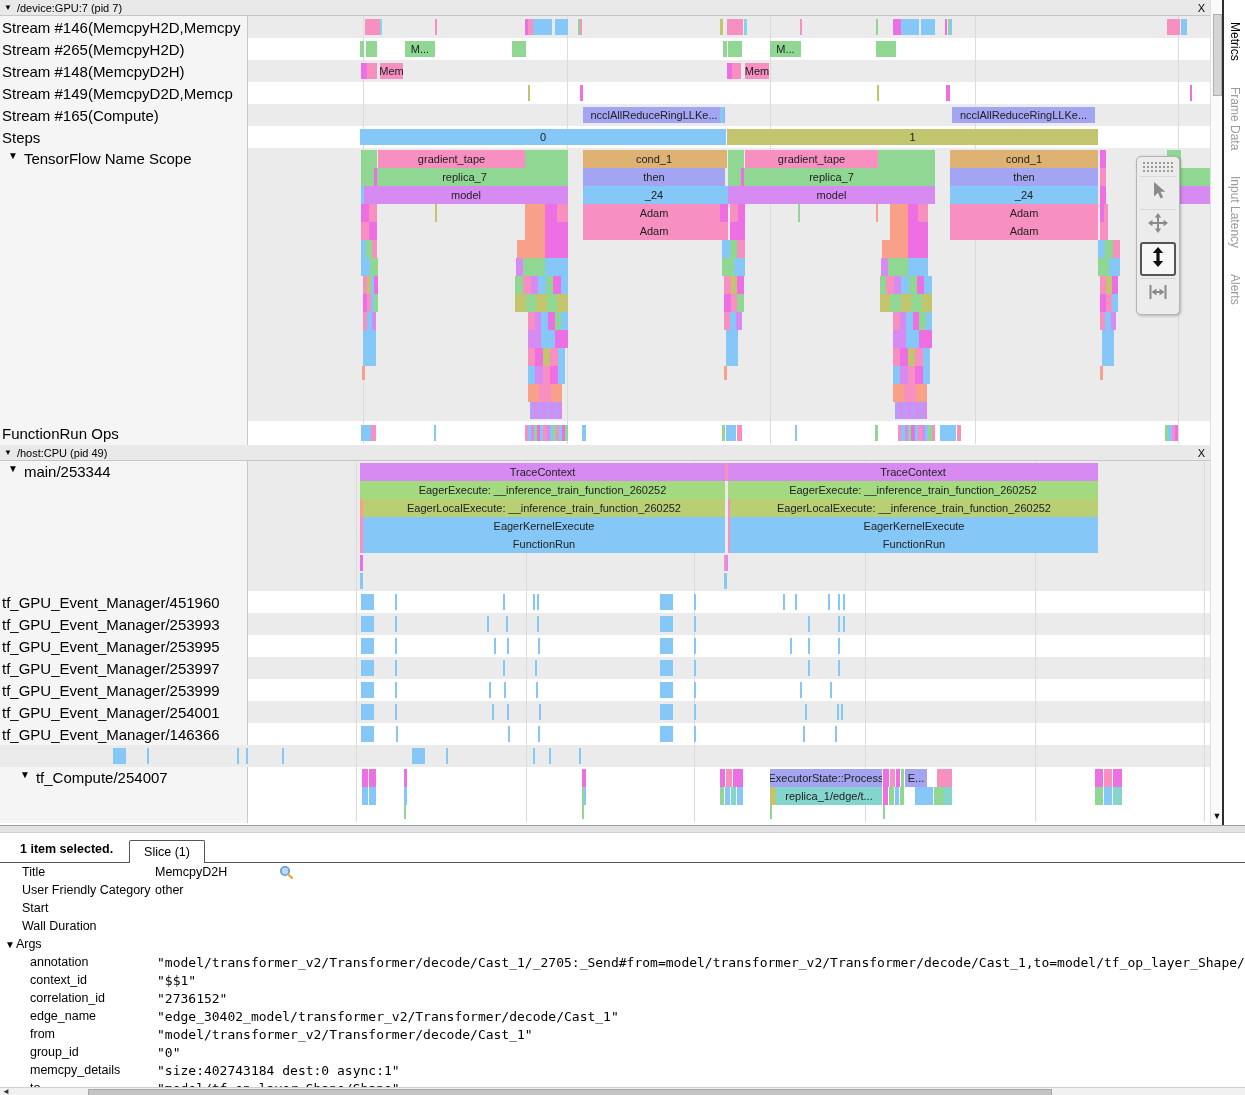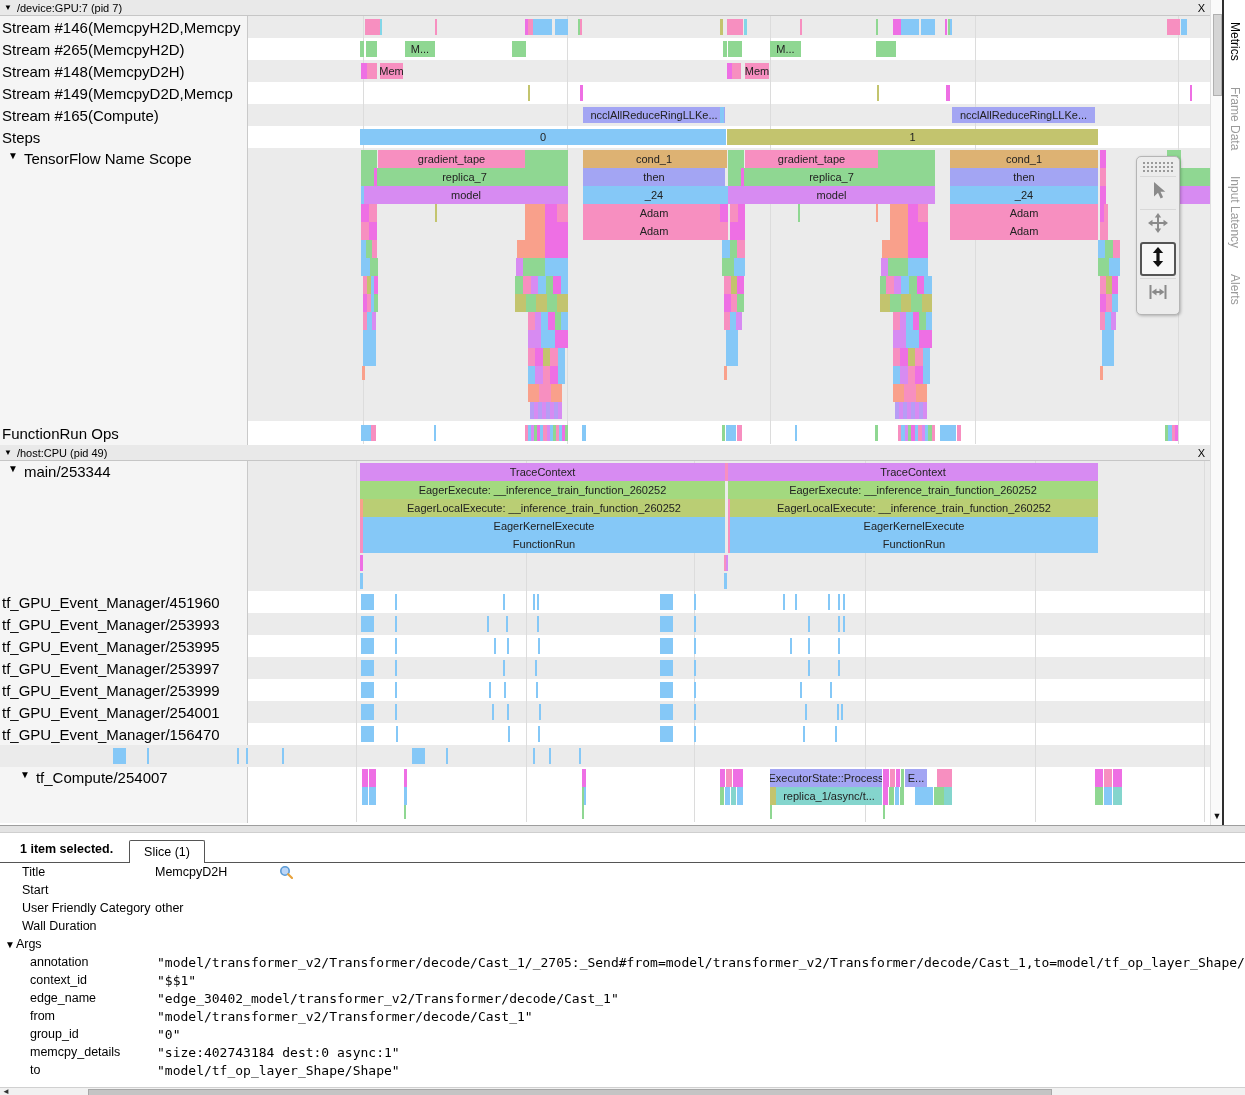--- a/index.html
+++ b/index.html
@@ -692,21 +692,21 @@
               <div class="seg" style="left: 259px; top: 3px; width: 2px; height: 16px; background: rgb(133, 200, 247);"></div>
               <div class="seg" style="left: 291px; top: 3px; width: 2px; height: 16px; background: rgb(133, 200, 247);"></div>
               <div class="seg" style="left: 446px; top: 3px; width: 2px; height: 16px; background: rgb(133, 200, 247);"></div>
               <div class="seg" style="left: 557px; top: 3px; width: 2px; height: 16px; background: rgb(133, 200, 247);"></div>
               <div class="seg" style="left: 589px; top: 3px; width: 2px; height: 16px; background: rgb(133, 200, 247);"></div>
               <div class="seg" style="left: 593px; top: 3px; width: 2px; height: 16px; background: rgb(133, 200, 247);"></div>
             </div>
           </div>
           <div class="trow" style="height: 22px;">
             <div class="tlabel">
-              <span>tf_GPU_Event_Manager/156470</span>
+              <span>tf_GPU_Event_Manager/146366</span>
             </div>
             <div class="ttl shade-white">
               <div class="seg" style="left: 113px; top: 3px; width: 13px; height: 16px; background: rgb(133, 200, 247);"></div>
               <div class="seg" style="left: 412px; top: 3px; width: 13px; height: 16px; background: rgb(133, 200, 247);"></div>
               <div class="seg" style="left: 148px; top: 3px; width: 2px; height: 16px; background: rgb(133, 200, 247);"></div>
               <div class="seg" style="left: 260px; top: 3px; width: 2px; height: 16px; background: rgb(133, 200, 247);"></div>
               <div class="seg" style="left: 290px; top: 3px; width: 2px; height: 16px; background: rgb(133, 200, 247);"></div>
               <div class="seg" style="left: 446px; top: 3px; width: 2px; height: 16px; background: rgb(133, 200, 247);"></div>
               <div class="seg" style="left: 555px; top: 3px; width: 2px; height: 16px; background: rgb(133, 200, 247);"></div>
               <div class="seg" style="left: 587px; top: 3px; width: 2px; height: 16px; background: rgb(133, 200, 247);"></div>
@@ -757,21 +757,21 @@
               <div class="seg" style="left: 121px; top: 20px; width: 7px; height: 18px; background: rgb(133, 200, 247);"></div>
               <div class="seg" style="left: 156px; top: 20px; width: 3px; height: 18px; background: rgb(133, 200, 247);"></div>
               <div class="seg" style="left: 334px; top: 20px; width: 2px; height: 18px; background: rgb(143, 215, 146);"></div>
               <div class="seg" style="left: 336px; top: 20px; width: 2px; height: 18px; background: rgb(133, 200, 247);"></div>
               <div class="seg" style="left: 472px; top: 20px; width: 4px; height: 18px; background: rgb(143, 215, 146);"></div>
               <div class="seg" style="left: 477px; top: 20px; width: 5px; height: 18px; background: rgb(133, 200, 247);"></div>
               <div class="seg" style="left: 483px; top: 20px; width: 5px; height: 18px; background: rgb(132, 213, 205);"></div>
               <div class="seg" style="left: 489px; top: 20px; width: 6px; height: 18px; background: rgb(133, 200, 247);"></div>
               <div class="seg" style="left: 522px; top: 20px; width: 6px; height: 18px; background: rgb(195, 196, 110);"></div>
               <div class="seg" style="left: 528px; top: 20px; width: 106px; height: 18px; background: rgb(132, 213, 205);">
-                <span>replica_1/async/t...</span>
+                <span>replica_1/edge/t...</span>
               </div>
               <div class="seg" style="left: 635px; top: 20px; width: 5px; height: 18px; background: rgb(238, 111, 228);"></div>
               <div class="seg" style="left: 641px; top: 20px; width: 5px; height: 18px; background: rgb(143, 215, 146);"></div>
               <div class="seg" style="left: 647px; top: 20px; width: 4px; height: 18px; background: rgb(133, 200, 247);"></div>
               <div class="seg" style="left: 652px; top: 20px; width: 4px; height: 18px; background: rgb(143, 215, 146);"></div>
               <div class="seg" style="left: 667px; top: 20px; width: 18px; height: 18px; background: rgb(133, 200, 247);"></div>
               <div class="seg" style="left: 686px; top: 20px; width: 10px; height: 18px; background: rgb(143, 215, 146);"></div>
               <div class="seg" style="left: 696px; top: 20px; width: 8px; height: 18px; background: rgb(132, 213, 205);"></div>
               <div class="seg" style="left: 847px; top: 20px; width: 8px; height: 18px; background: rgb(143, 215, 146);"></div>
               <div class="seg" style="left: 856px; top: 20px; width: 8px; height: 18px; background: rgb(133, 200, 247);"></div>
@@ -862,46 +862,50 @@
           <span class="k">Title</span>
           <span class="v">MemcpyD2H</span>
           <span class="mag">
             <svg width="14" height="14" viewBox="0 0 14 14">
               <circle cx="6" cy="6" r="4.2" fill="#bcd6f7" stroke="#5b9bd5" stroke-width="1.6"></circle>
               <line x1="9.2" y1="9.2" x2="13" y2="13" stroke="#e8a33d" stroke-width="2.2" stroke-linecap="round"></line>
             </svg>
           </span>
         </div>
         <div class="prow">
+          <span class="k">User Friendly Category</span>
+          <span class="v">other</span>
+        </div>
+        <div class="prow">
           <span class="k">Start</span>
           <span class="v"></span>
-        </div>
-        <div class="prow">
-          <span class="k">User Friendly Category</span>
-          <span class="v">other</span>
         </div>
         <div class="prow">
           <span class="k">Wall Duration</span>
           <span class="v"></span>
         </div>
       </div>
     <div class="argshead">
       <span class="tri">▼</span>
         <span>Args</span>
     </div>
     <div id="argrows">
         <div class="arow">
           <span class="ak">annotation</span>
           <span class="av">"model/transformer_v2/Transformer/decode/Cast_1/_2705:_Send#from=model/transformer_v2/Transformer/decode/Cast_1,to=model/tf_op_layer_Shape/Shape#::#edge"</span>
         </div>
         <div class="arow">
           <span class="ak">context_id</span>
           <span class="av">"$$1"</span>
         </div>
         <div class="arow">
+          <span class="ak">correlation_id</span>
+          <span class="av">"2736152"</span>
+        </div>
+        <div class="arow">
           <span class="ak">edge_name</span>
           <span class="av">"edge_30402_model/transformer_v2/Transformer/decode/Cast_1"</span>
         </div>
         <div class="arow">
           <span class="ak">from</span>
           <span class="av">"model/transformer_v2/Transformer/decode/Cast_1"</span>
         </div>
         <div class="arow">
           <span class="ak">group_id</span>
           <span class="av">"0"</span>

